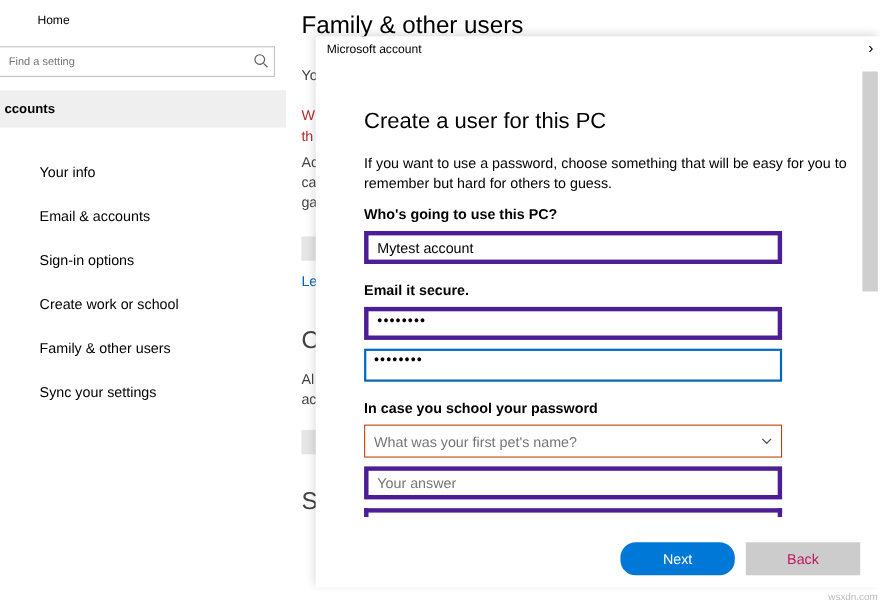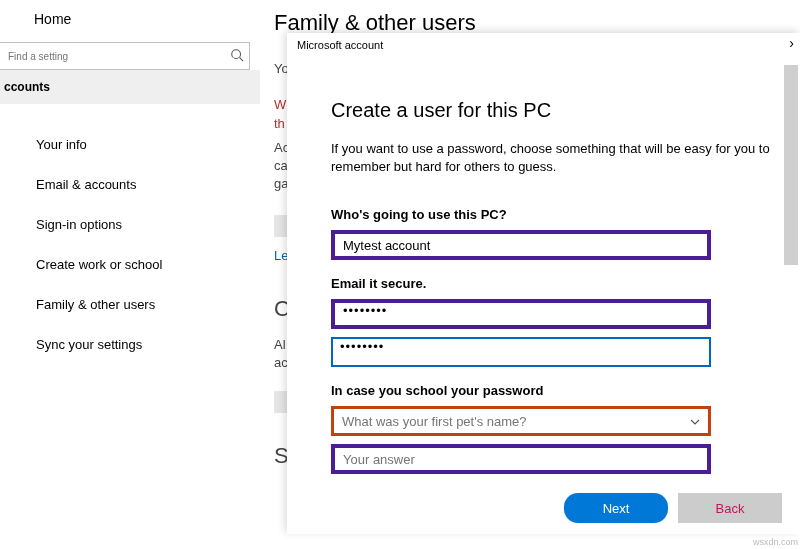--- a/index.html
+++ b/index.html
@@ -1,50 +1,50 @@
 <!DOCTYPE html>
 <html><head>
   <meta charset="utf-8">
   <style>
     * { box-sizing: border-box; margin: 0; padding: 0; }
     html, body { width: 800px; height: 549px; overflow: hidden; font-family: "Segoe UI", Arial, sans-serif; font-size: 13px; color: #000; background: #fff; }
     .app { position: relative; width: 800px; height: 549px; }
     .sidebar { position: absolute; left: 0; top: 0; width: 260px; height: 549px; background: #fff; padding-top: 0; }
-    .home-row { display: flex; align-items: center; height: 38px; padding-left: 12px; font-size: 14px; }
+    .home-row { display: flex; align-items: center; height: 38px; padding-left: 12px; font-size: 11px; }
     .home-icon { width: 12px; display: inline-block; }
     .home-label { margin-left: 10px; }
     .search-wrap { position: relative; margin: 4px 0 0 0; }
     .search-input { width: 250px; height: 28px; border: 1px solid #c2c2c2; border-left: none; padding: 0 28px 0 8px; font-size: 10px; color: #666; background: #fff; outline: none; font-family: inherit;}
     .search-icon { position: absolute; right: 16px; top: 6px; font-size: 14px; color: #555; }
-    .section-header { background: #efefef; font-size: 12px; font-weight: 600; padding: 10px 0 10px 4px; }
+    .section-header { background: #efefef; font-size: 12px; font-weight: 600; padding: 10px 0 10px 4px; margin-top: 12px; }
     .nav { margin-top: 20px; }
     .nav-item { display: flex; align-items: center; height: 40px; padding-left: 10px; font-size: 13px; cursor: default; }
     .nav-item .ico { width: 14px; display: inline-block; text-align: center; font-size: 11px; }
     .nav-item .lbl { margin-left: 12px; }
     .main { position: absolute; left: 260px; top: 0; width: 540px; height: 549px; padding: 10px 0 0 14px; }
     .page-title { font-size: 22px; font-weight: 400; }
     .main-body { color: #444; font-size: 13px; margin-top: 24px; line-height: 1.4; }
     .main-body .w { color: #b0302e; }
     .main-body .lnk { color: #0066b4; }
     .main-stub { background: #e5e5e5; height: 22px; width: 18px; margin-top: 22px; }
     .main-sec { font-size: 22px; font-weight: 400; margin-top: 28px; }
     .overlay { position: absolute; left: 287px; top: 33px; width: 513px; height: 501px; background: #fff; box-shadow: -2px -2px 8px rgba(0,0,0,0.15); }
     .overlay-title { font-size: 11px; padding: 6px 10px 6px 10px; position: relative; }
     .overlay-close { position: absolute; right: 6px; top: 2px; font-size: 14px; }
     .overlay-body-wrap { position: absolute; top: 28px; bottom: 52px; left: 0; right: 0; }
     .ov-scroll { overflow: hidden; height: 100%; padding: 0 0 0 44px; }
     .scrollbar { position: absolute; right: 2px; top: 4px; width: 14px; height: 200px; background: #cfcfcf; }
     .ov-h1 { font-size: 20px; font-weight: 400; margin-top: 38px; }
     .ov-desc { font-size: 13px; margin-top: 18px; line-height: 1.35; width: 450px; }
-    .ov-label { font-size: 13px; font-weight: 600; margin-top: 32px; }
+    .ov-label { font-size: 13px; font-weight: 600; margin-top: 12px; }
     .ov-label.sm { margin-top: 16px; }
     .ov-input { width: 380px; height: 30px; border: 4px solid #4c1d95; margin-top: 8px; padding: 0 8px; font-size: 13px; font-family: inherit; outline: none; display:block; }
     .ov-input.focus { border: 2px solid #0067c0; height: 30px; padding: 0 7px; }
     .ov-input.placeholder { color: #757575; }
-    .ov-select { width: 380px; height: 30px; border: 3px solid #c2410c; margin-top: 8px; padding: 0 8px; font-size: 13px; color: #757575; display: flex; align-items: center; justify-content: space-between; background: #fff;}
+    .ov-select { width: 380px; height: 30px; border: 1px solid #c2410c; margin-top: 8px; padding: 0 8px; font-size: 13px; color: #757575; display: flex; align-items: center; justify-content: space-between; background: #fff;}
     .chev { font-size: 10px; color: #555; }
     .dots { letter-spacing: 1px; }
     .overlay-footer { position: absolute; bottom: 0; left: 0; right: 0; height: 52px; display: flex; justify-content: flex-end; align-items: center; padding-right: 18px; gap: 10px; }
     .btn { width: 104px; height: 30px; display: flex; align-items: center; justify-content: center; font-size: 13px; border: none; font-family: inherit; }
     .btn-primary { background: #0078d7; color: #fff; border-radius: 14px; }
     .btn-secondary { background: #cccccc; color: #be185d; }
     .watermark { position: absolute; right: 2px; bottom: 2px; font-size: 9px; color: #bbb; }
   </style>
 </head>
 <body>

